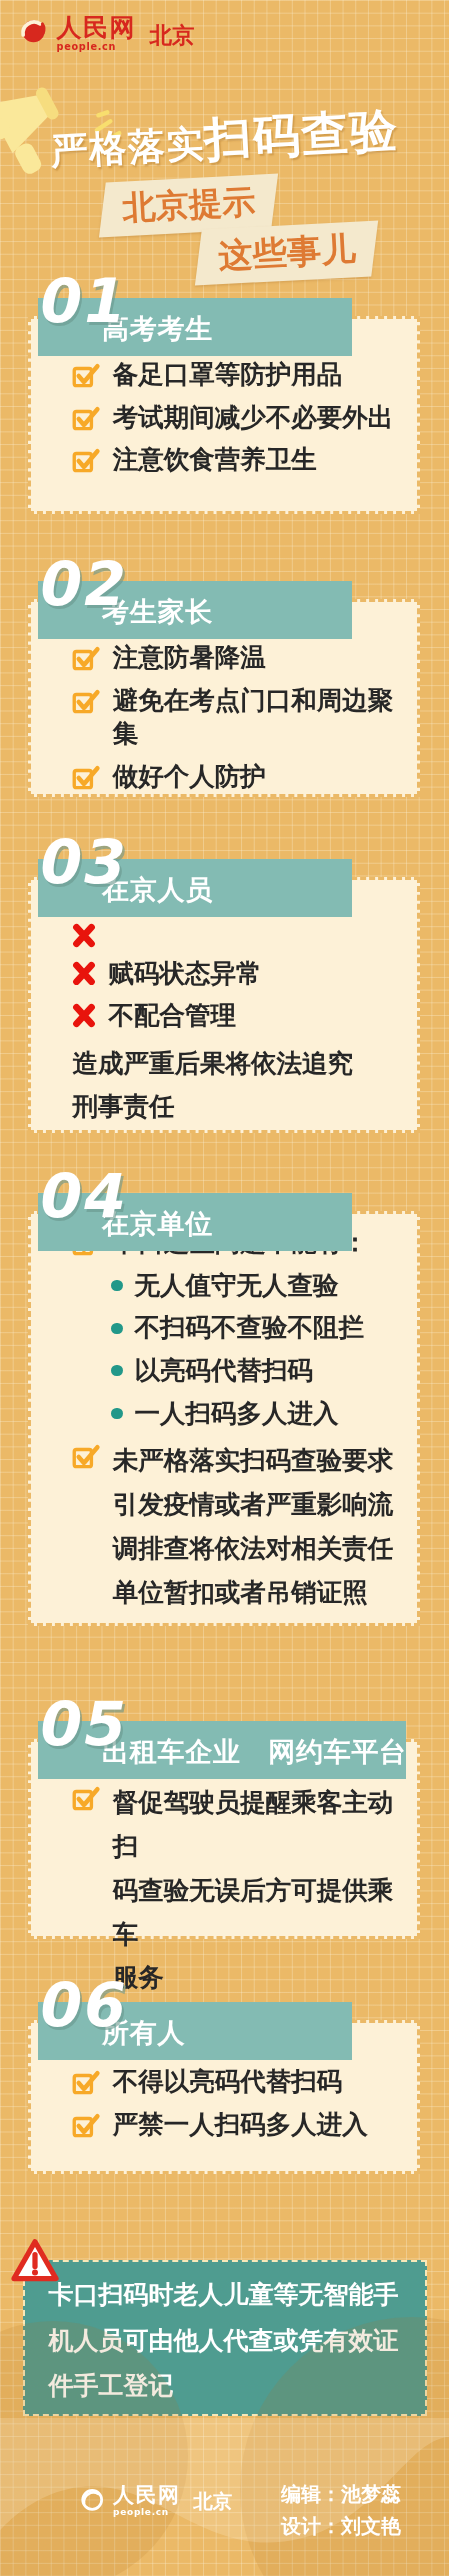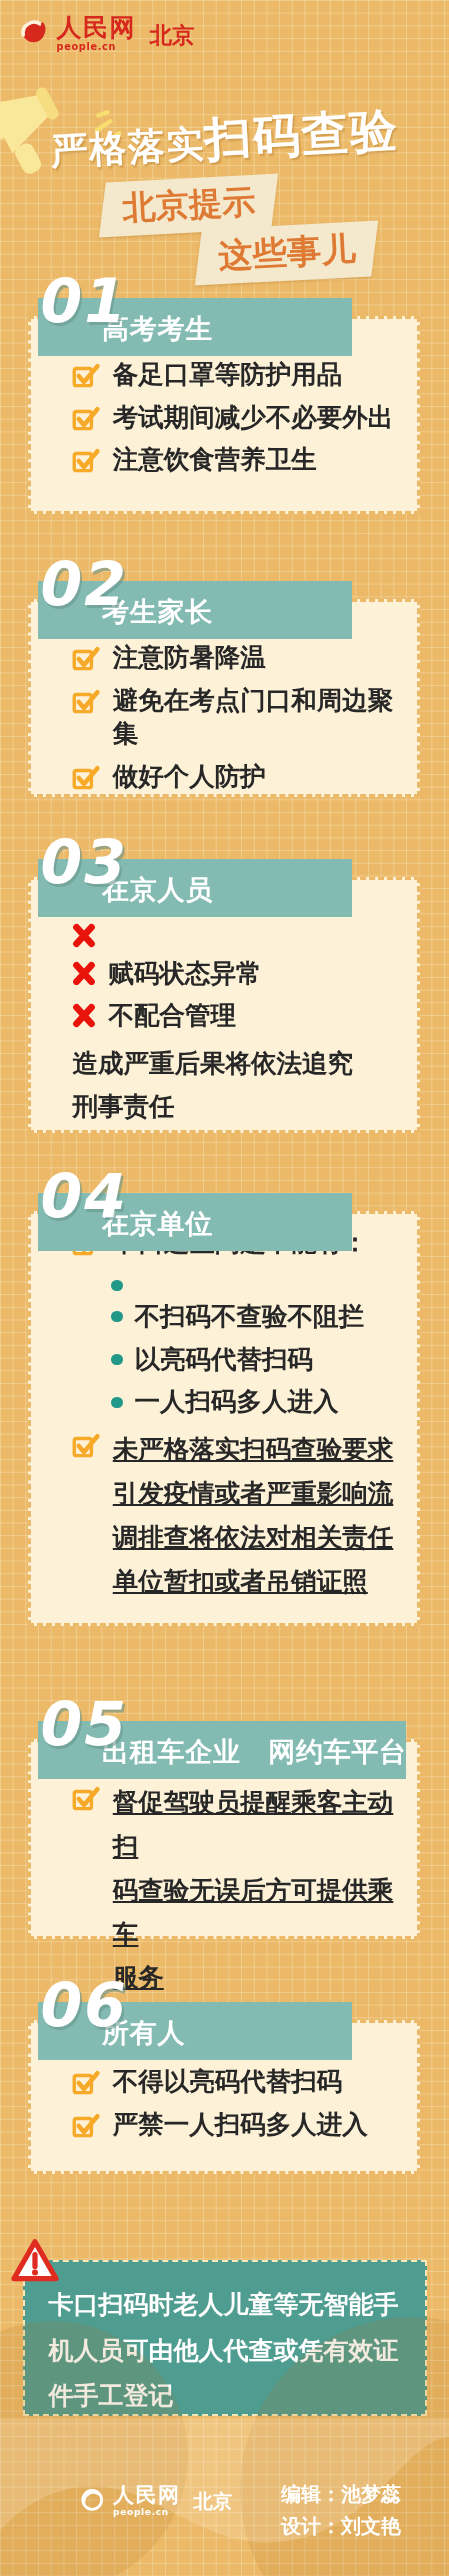--- a/index.html
+++ b/index.html
@@ -33,28 +33,28 @@
     font-weight:900;font-style:italic;letter-spacing:2.2px;text-shadow:2.2px 3px 0 rgba(105,150,140,.6);}
   .sec-bar{position:relative;z-index:2;margin-left:9.7px;height:58px;width:314px;box-sizing:border-box;
     background:#83BBB3;display:flex;align-items:center;padding:4.5px 0 0 64px;
     color:#fff;font-size:27px;font-weight:700;letter-spacing:0.7px;white-space:nowrap;margin-top:8px;}
   .sec-card{position:absolute;left:0;top:26px;width:392px;box-sizing:border-box;z-index:1;
     background:#FDF1D7;border:3.7px dashed #EBB967;padding:39px 10.5px 0 41px;}
   .item{display:flex;align-items:flex-start;gap:12px;margin-bottom:9px;
     color:#272727;font-size:25.5px;font-weight:600;line-height:1.32;}
   .item .ic{flex:0 0 auto;margin-top:3px;}
   .item .txt{white-space:pre-line;}
-  .item.wrap{line-height:1.72;text-decoration:underline;}
+  .item.wrap{line-height:1.72;}
   .item.bullet{padding-left:39px;}
   .item.bullet .dot{flex:0 0 auto;width:11.2px;height:11.2px;border-radius:50%;background:#229889;margin-top:11.2px;}
   .item.plain{line-height:1.68;}
   
   .warn{position:absolute;left:22.5px;top:2260px;width:404px;height:156px;box-sizing:border-box;
     background:#4F9C90;border:2.2px dashed #F9E8B8;color:#fff;font-size:25px;font-weight:600;
-    line-height:1.82;padding:20px 24px;white-space:pre-line;}
+    line-height:1.82;padding:10px 24px;white-space:pre-line;}
   .warn-icon{position:absolute;left:10.5px;top:2238px;z-index:4;}
   
   .circ{position:absolute;border-radius:50%;background:rgba(176,112,34,.15);}
   .circ1{left:-82px;top:2321px;width:270px;height:270px;}
   .circ2{left:240px;top:2317px;width:344px;height:344px;}
   .wave{position:absolute;left:0;top:2418px;}
   
   .f-brand{position:absolute;left:78px;top:2485px;display:flex;align-items:flex-start;gap:6.7px;color:#fff;}
   .f-brand .col{display:flex;flex-direction:column;line-height:1;}
   .f-brand .nm{font-size:21px;font-weight:800;letter-spacing:1.5px;}
@@ -195,20 +195,21 @@
     <div class="sec-card" style="height: 415px; padding-top: 12px;">
           <div class="item check">
             <svg class="ic" width="28.4" height="28.4" viewBox="0 0 38 38">
               <rect x="3" y="10" width="23" height="23" rx="3" fill="none" stroke="#F7A928" stroke-width="4.5"></rect>
               <path d="M9,20 L16,28 L34,7" fill="none" stroke="#F7A928" stroke-width="6" stroke-linecap="round" stroke-linejoin="round"></path>
             </svg>
             <div class="txt">卡口这些问题不能有：</div>
           </div>
           <div class="item bullet">
             <span class="dot"></span>
+            <div class="txt">无人值守无人查验</div>
           </div>
           <div class="item bullet">
             <span class="dot"></span>
             <div class="txt">不扫码不查验不阻拦</div>
           </div>
           <div class="item bullet">
             <span class="dot"></span>
             <div class="txt">以亮码代替扫码</div>
           </div>
           <div class="item bullet">

